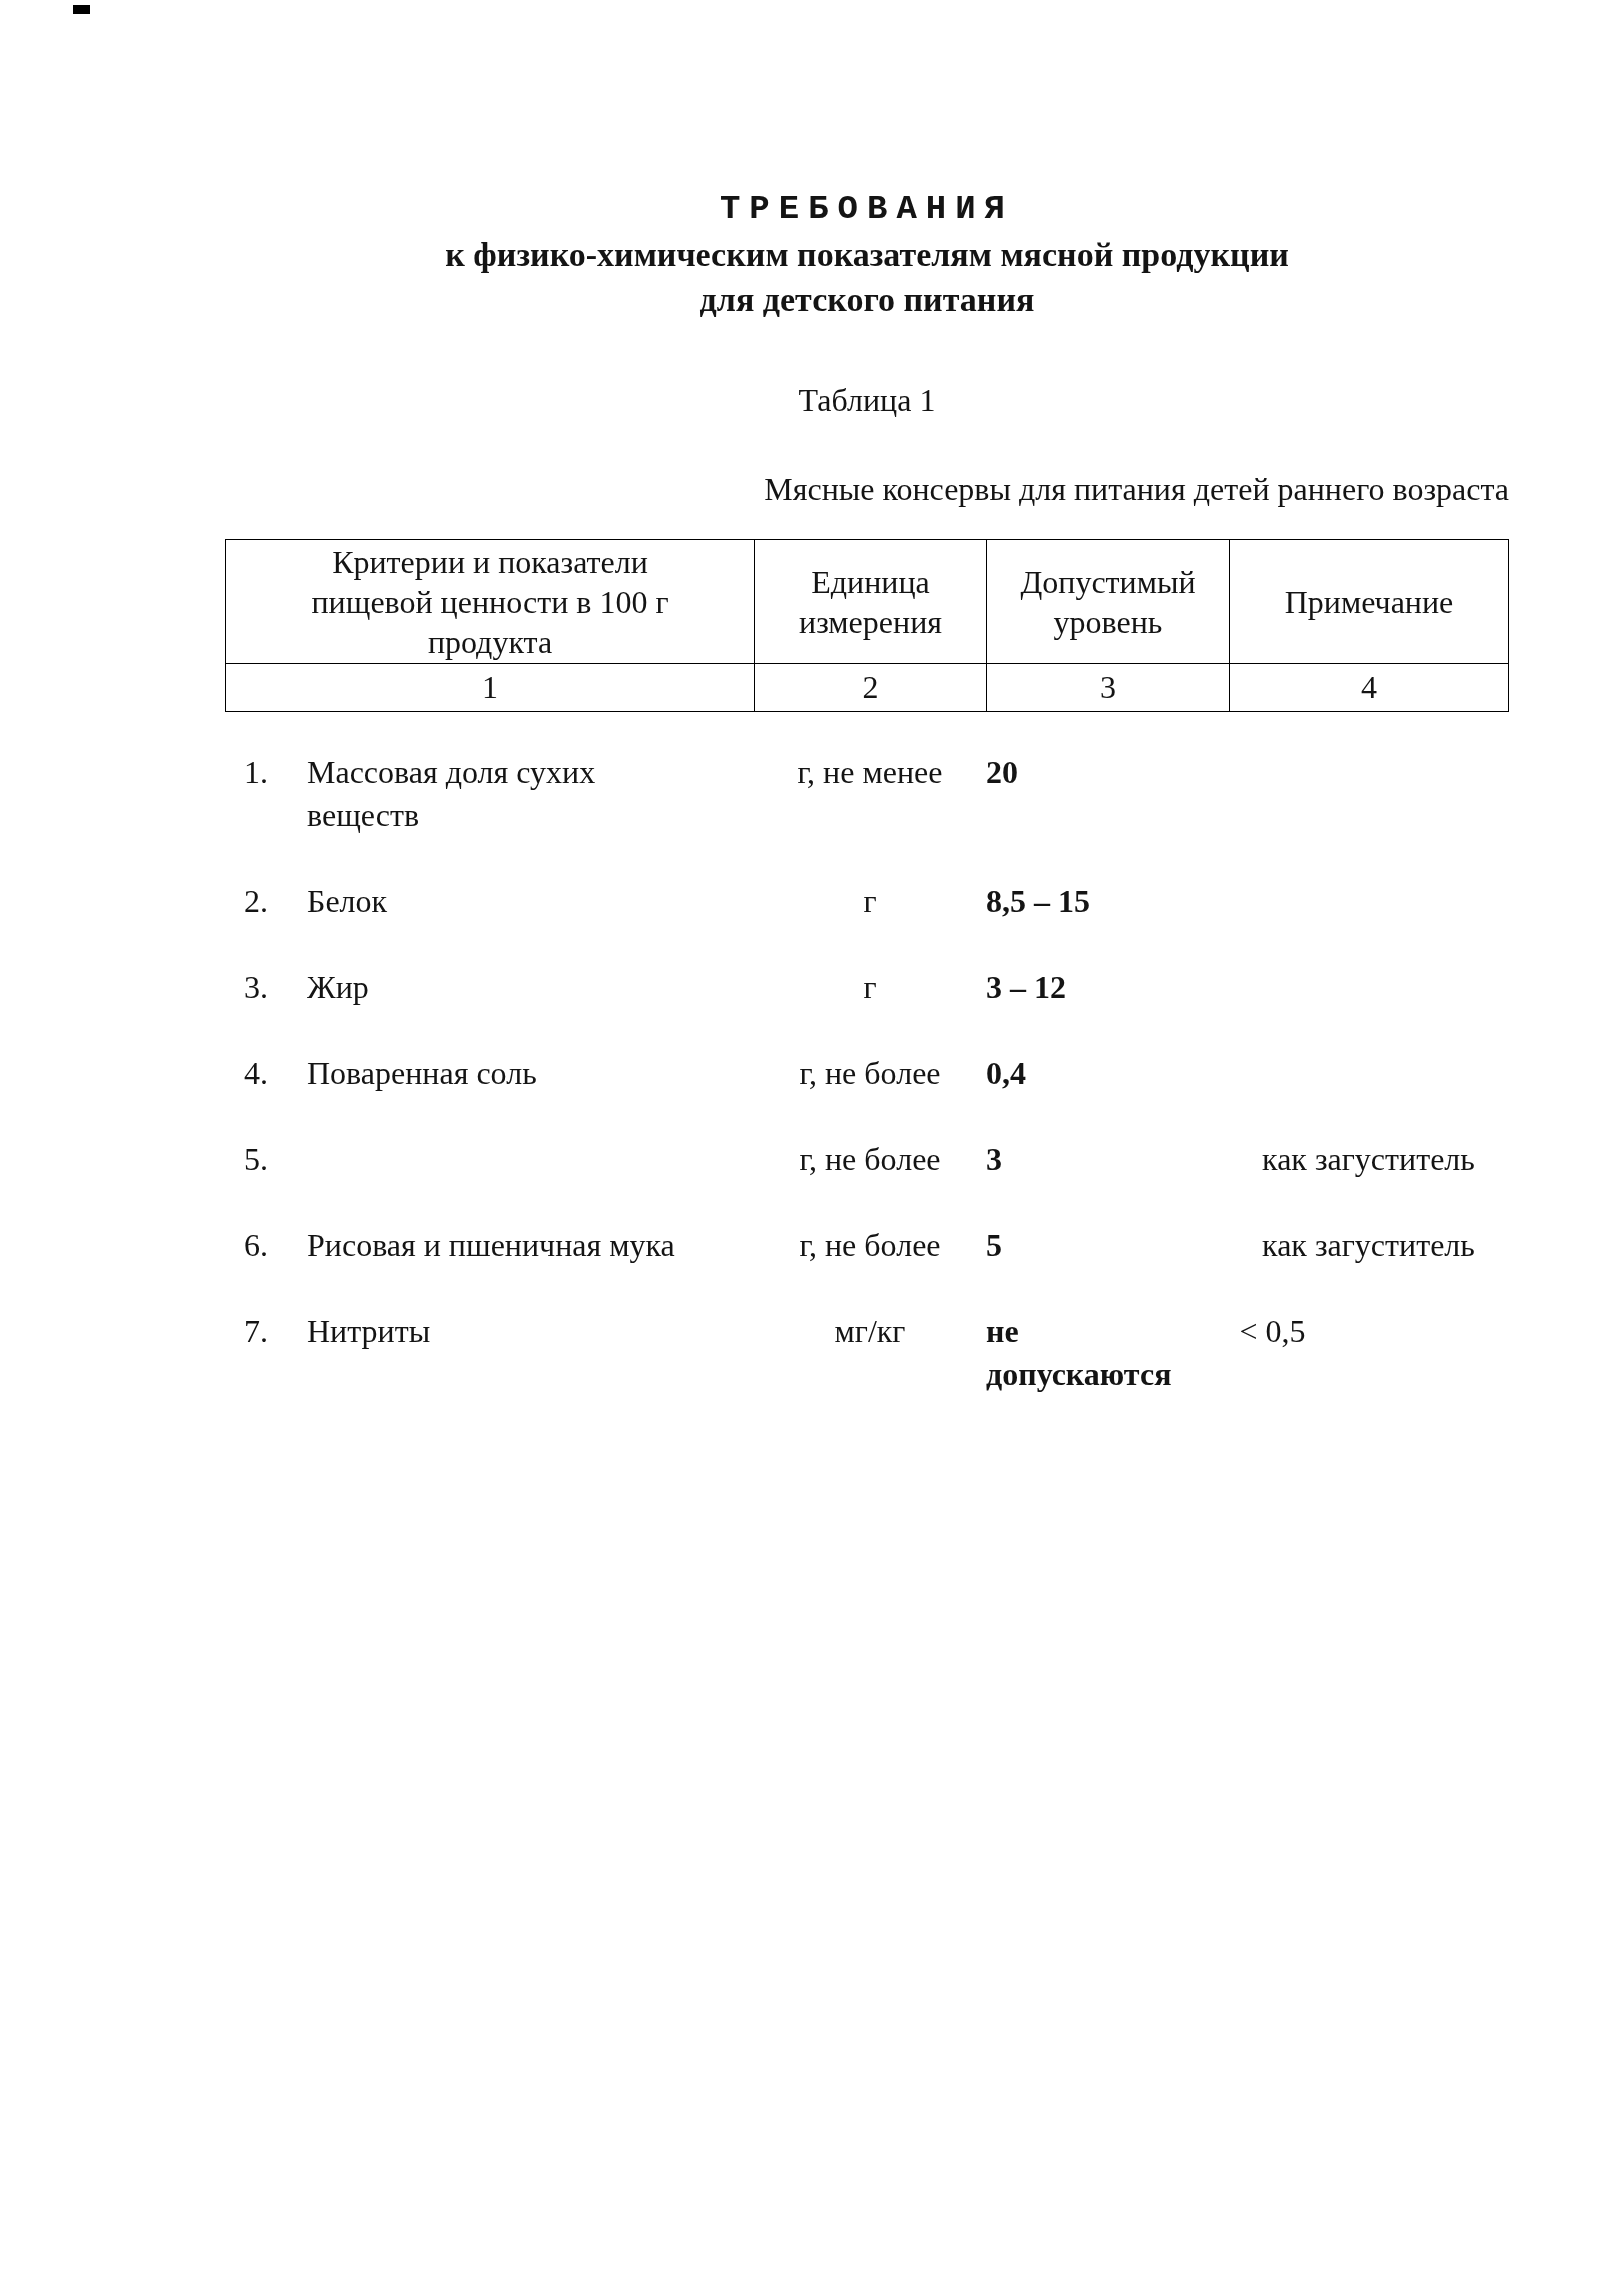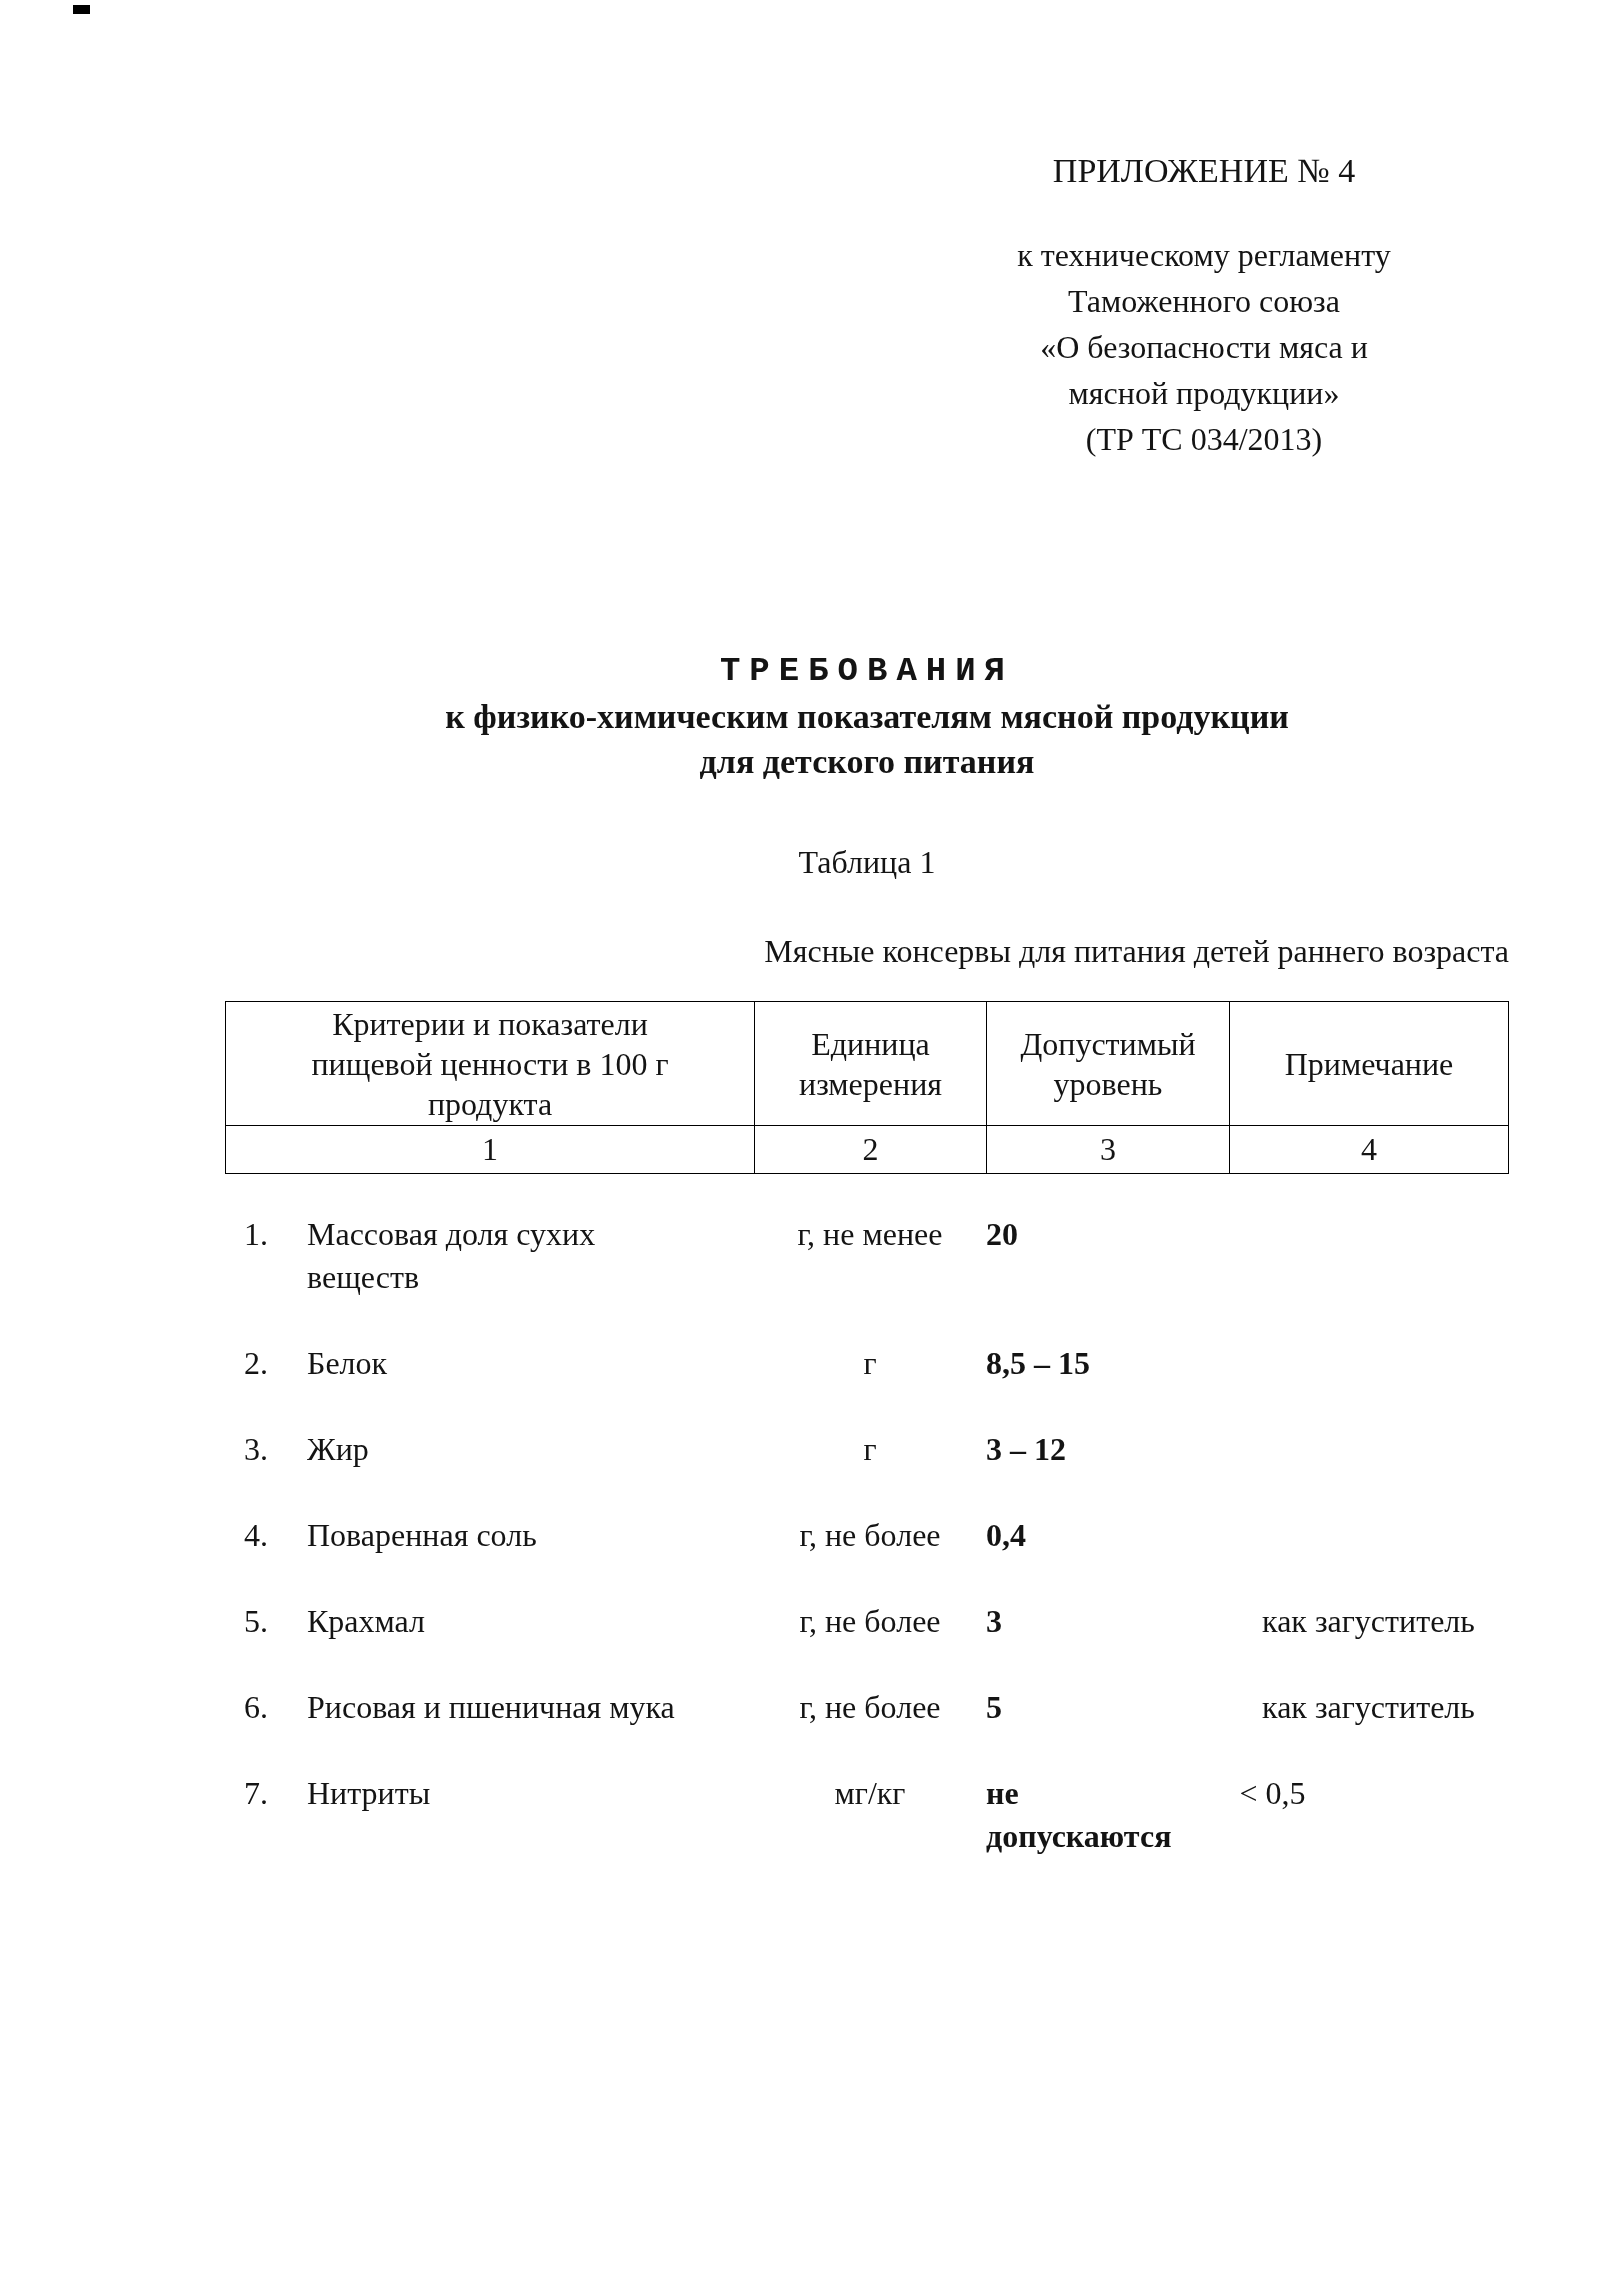--- a/index.html
+++ b/index.html
@@ -150,28 +150,20 @@
     box-sizing: border-box;
   }
 </style>
 </head>
 <body>
 
 <div class="page">
 
   <div class="scan-mark"></div>
 
-  <div class="appendix">
-    <div class="appendix-title">ПРИЛОЖЕНИЕ № 4</div>
-    <div class="appendix-line">к техническому регламенту</div>
-    <div class="appendix-line">Таможенного союза</div>
-    <div class="appendix-line">«О безопасности мяса и</div>
-    <div class="appendix-line">мясной продукции»</div>
-    <div class="appendix-line">(ТР ТС 034/2013)</div>
-  </div>
 
   <div class="content">
 
     <div class="doc-title">ТРЕБОВАНИЯ</div>
     <div class="doc-subtitle">к физико-химическим показателям мясной продукции</div>
     <div class="doc-subtitle">для детского питания</div>
 
     <div class="table-label">Таблица 1</div>
     <div class="table-caption">Мясные консервы для питания детей раннего возраста</div>
 
@@ -245,21 +237,20 @@
           <span class="row-name">Поваренная соль</span>
         </div>
         <div class="cell-unit">г, не более</div>
         <div class="cell-level">0,4</div>
         <div class="cell-note"></div>
       </div>
 
       <div class="body-row">
         <div class="cell-name">
           <span class="row-num">5.</span>
-          <span class="row-name">Крахмал</span>
         </div>
         <div class="cell-unit">г, не более</div>
         <div class="cell-level">3</div>
         <div class="cell-note">как загуститель</div>
       </div>
 
       <div class="body-row">
         <div class="cell-name">
           <span class="row-num">6.</span>
           <span class="row-name">Рисовая и пшеничная мука</span>

